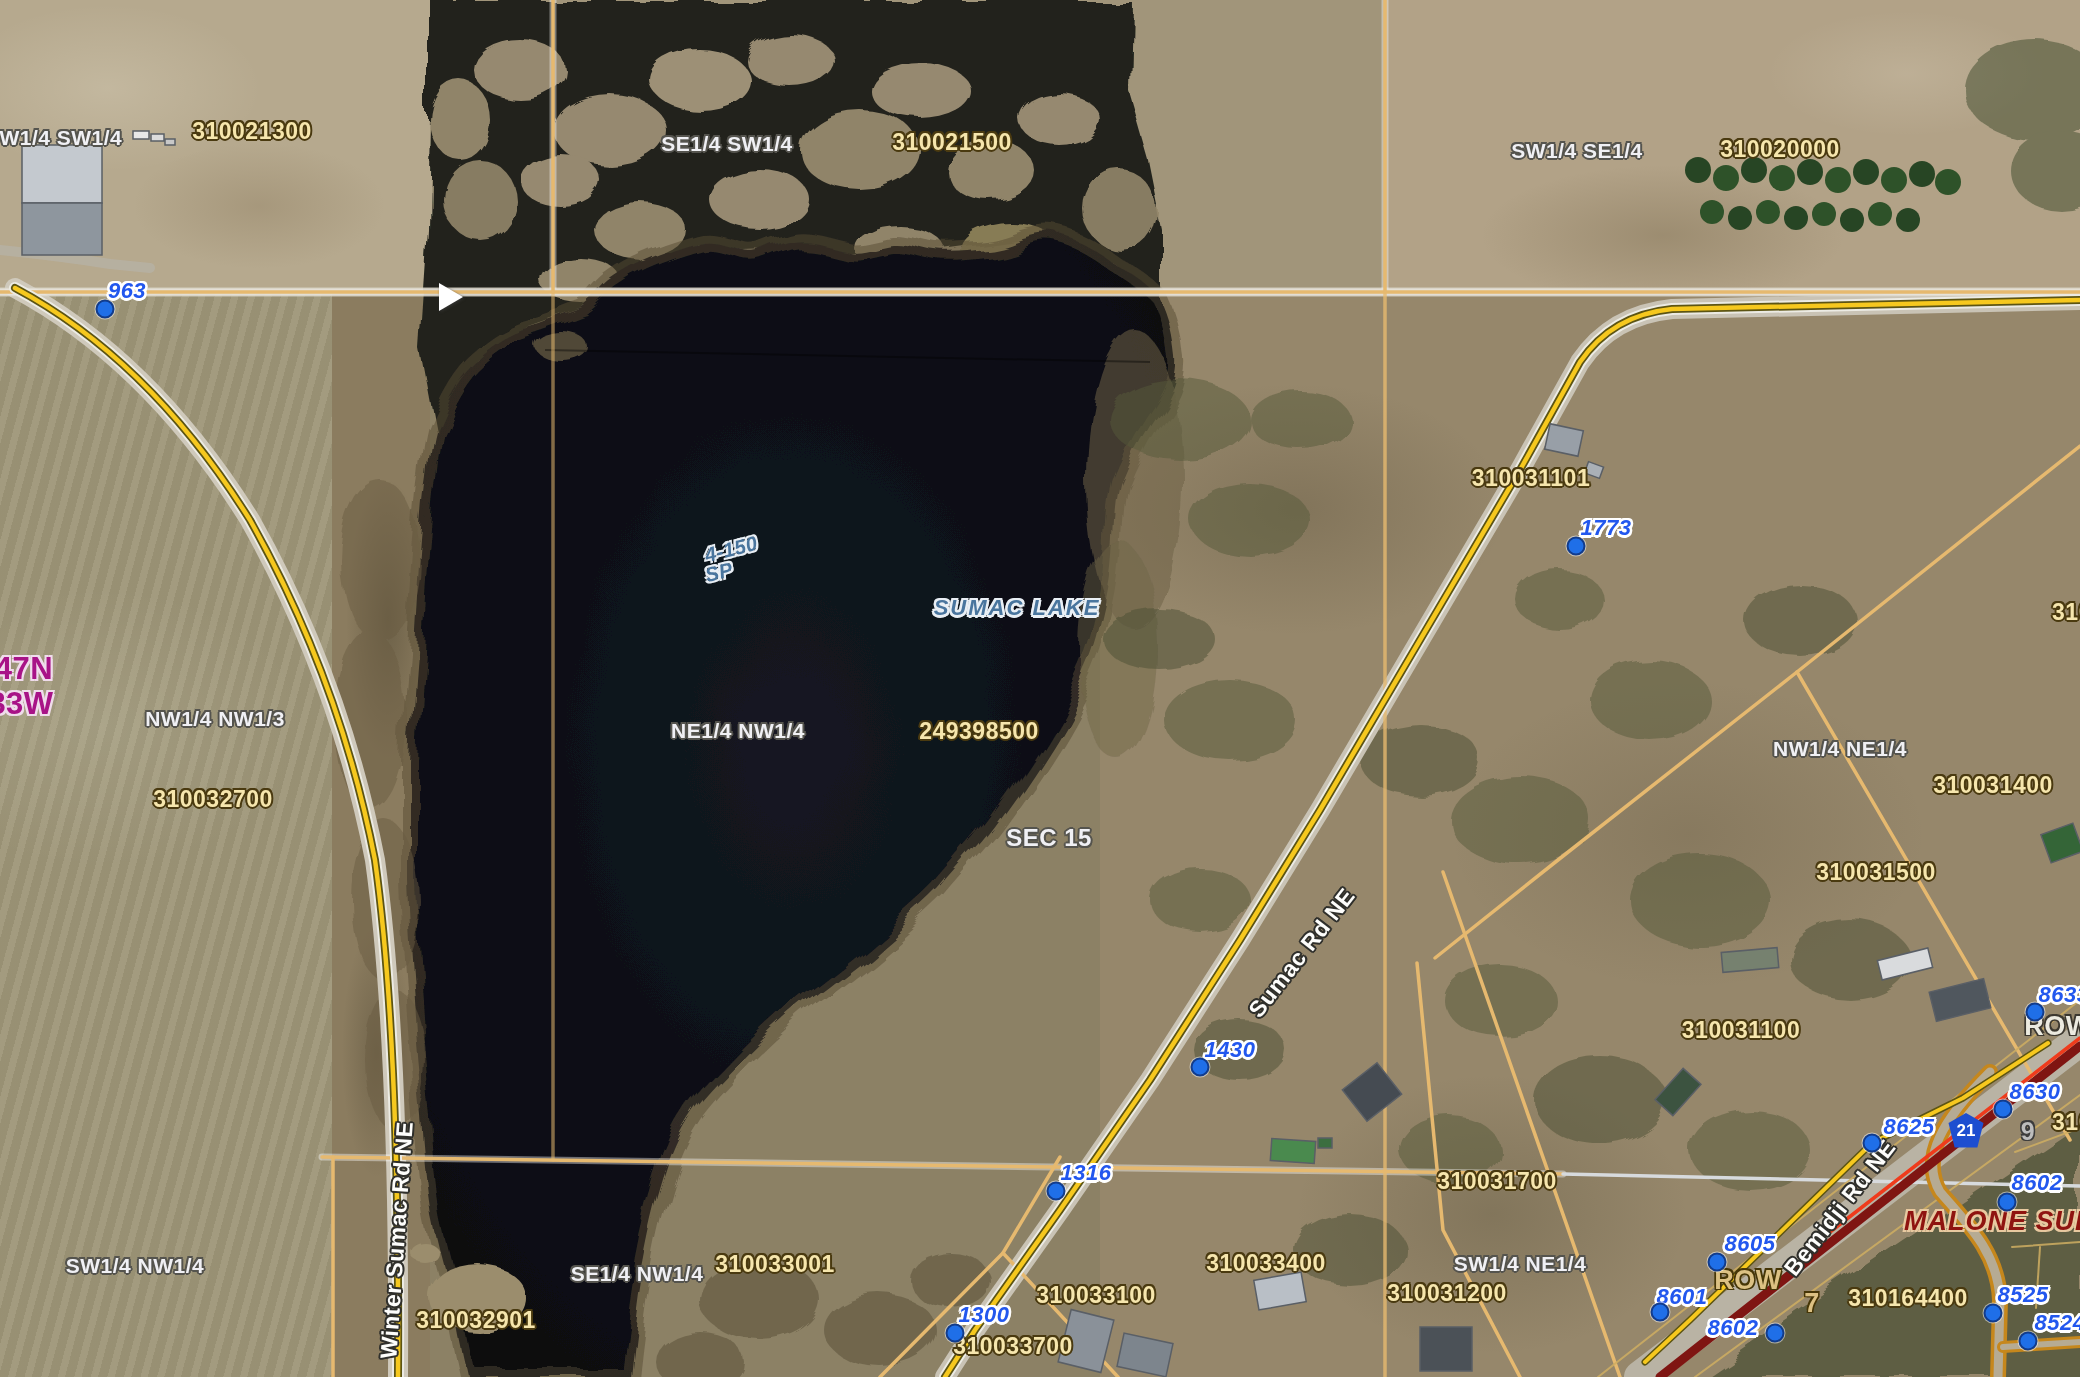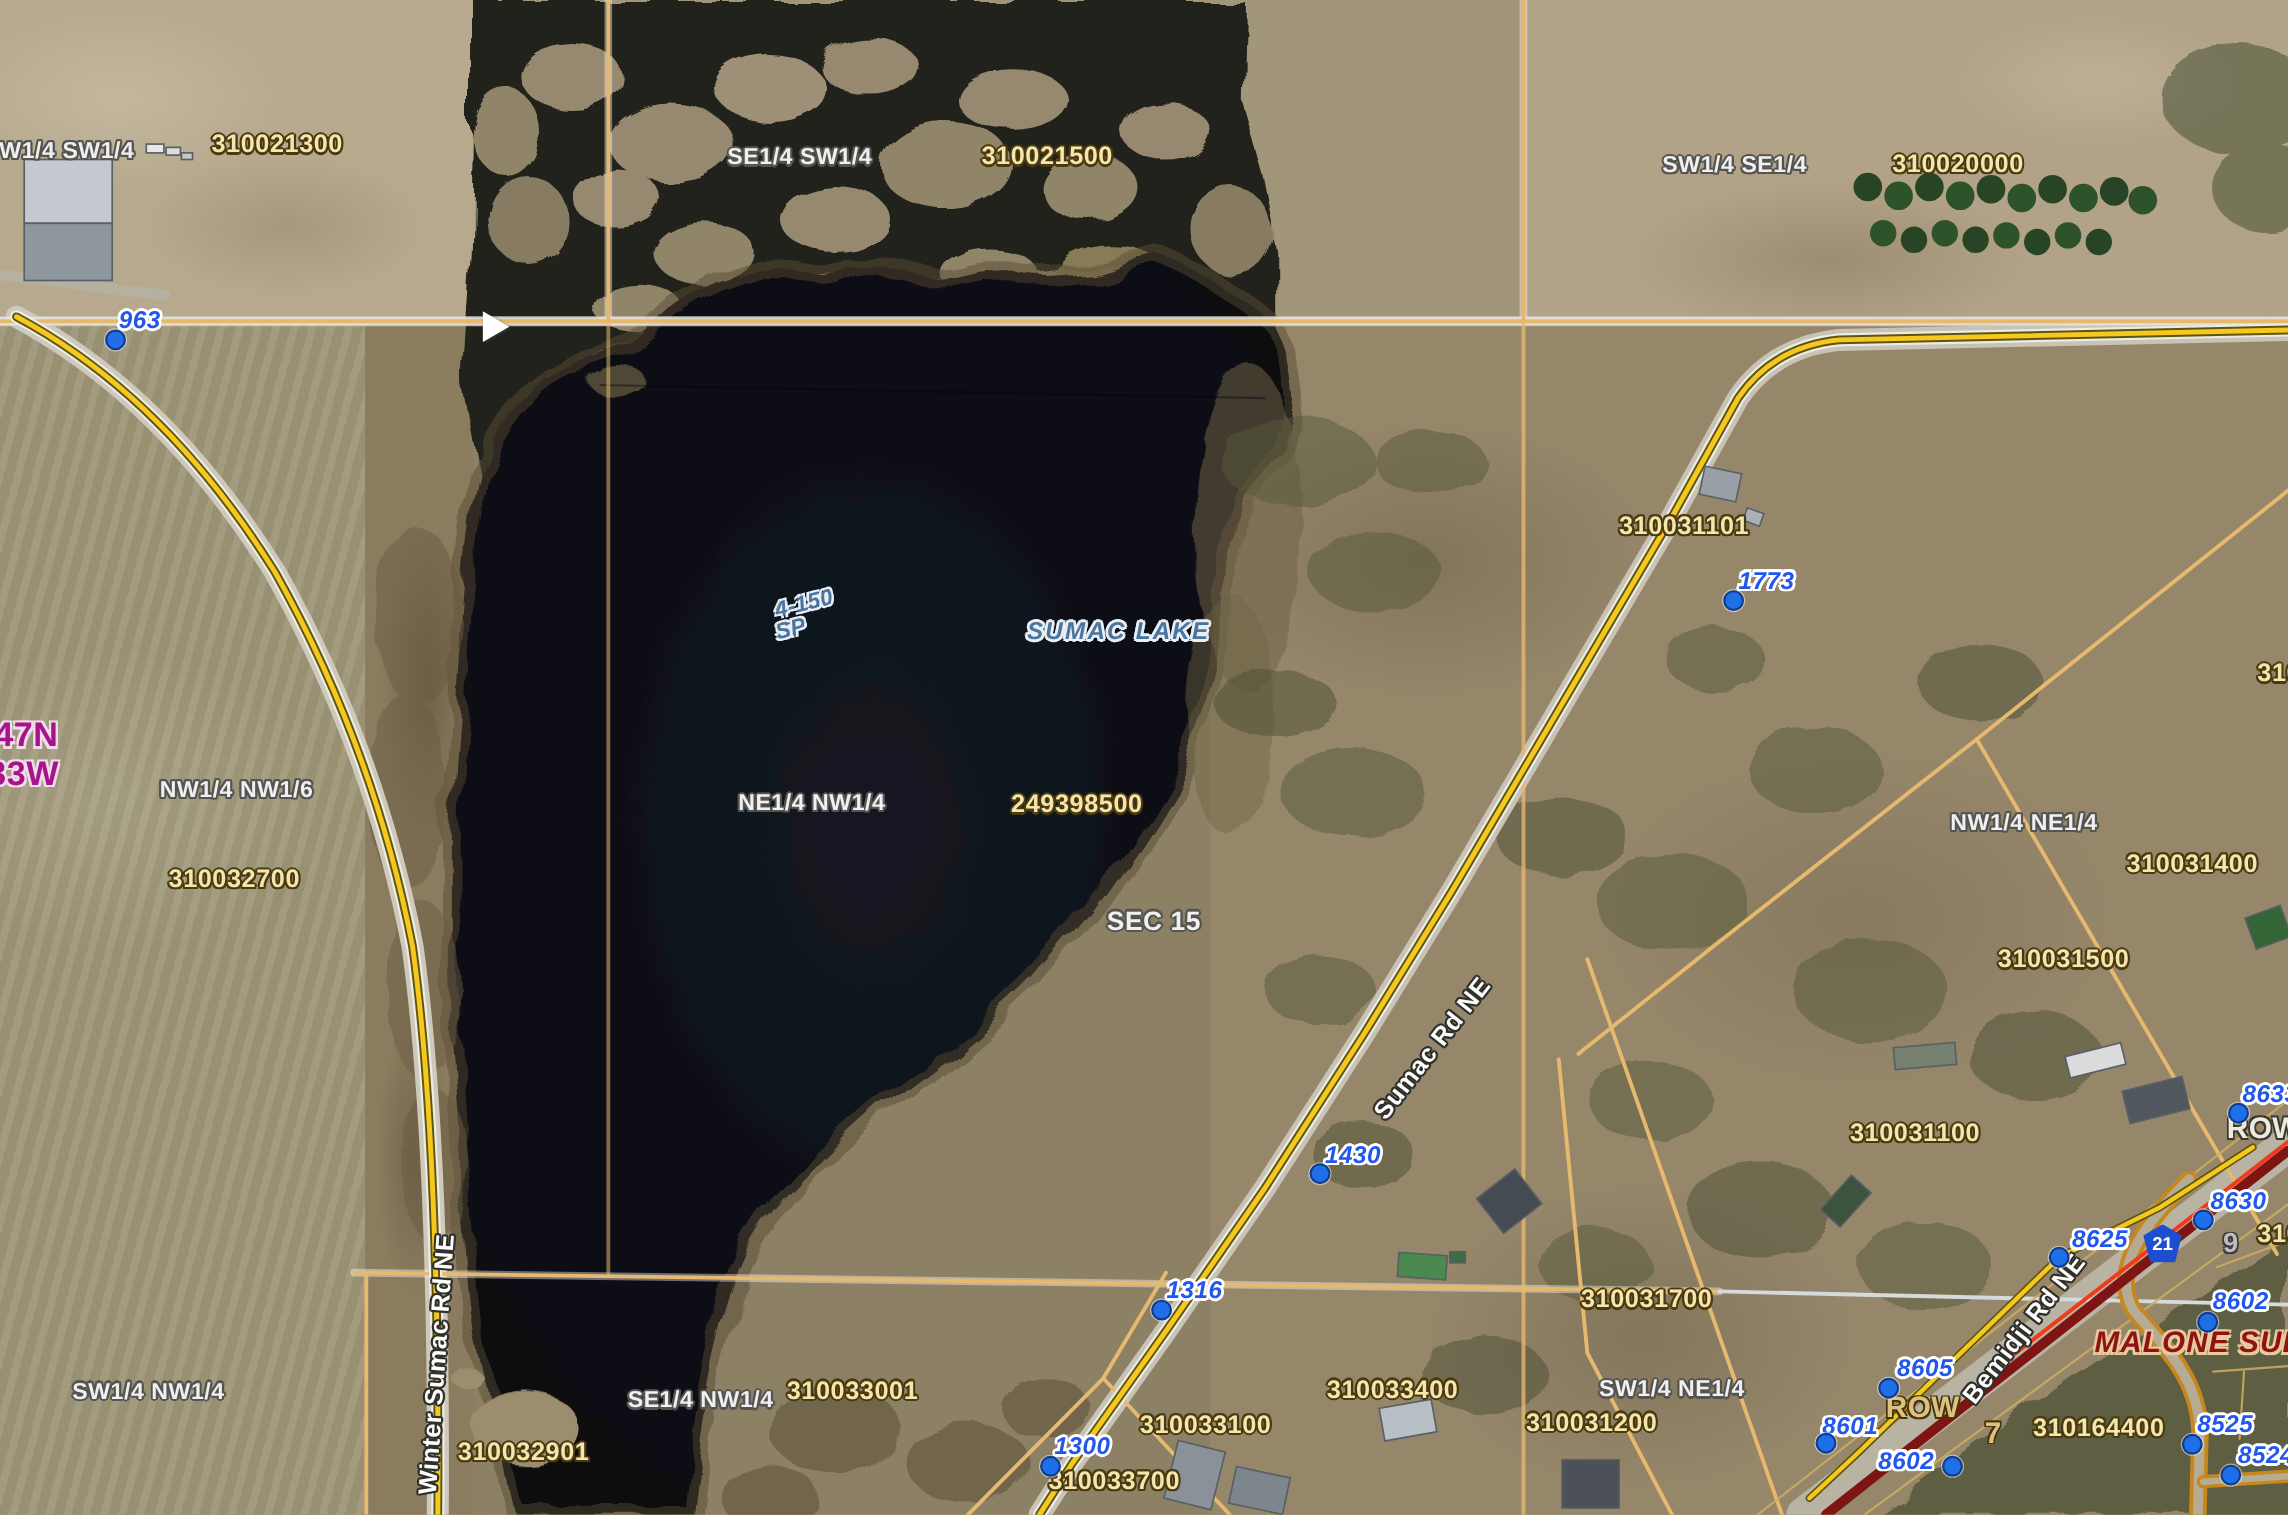--- a/index.html
+++ b/index.html
@@ -274,21 +274,21 @@
       <div class="lbl parcel" style="left: 1447px; top: 1293px;">310031200</div>
       <div class="lbl parcel" style="left: 775px; top: 1264px;">310033001</div>
       <div class="lbl parcel" style="left: 476px; top: 1320px;">310032901</div>
       <div class="lbl parcel" style="left: 1013px; top: 1346px;">310033700</div>
       <div class="lbl parcel" style="left: 1892px; top: 1298px; margin-left: 16px;">310164400</div>
       <div class="lbl parcel" style="left: 2072px; top: 612px;">310</div>
       <div class="lbl parcel" style="left: 2072px; top: 1122px;">310</div>
       <div class="lbl quarter" style="left: 53px; top: 137px;">NW1/4 SW1/4</div>
       <div class="lbl quarter" style="left: 727px; top: 143px;">SE1/4 SW1/4</div>
       <div class="lbl quarter" style="left: 1577px; top: 150px;">SW1/4 SE1/4</div>
-      <div class="lbl quarter" style="left: 215px; top: 718px;">NW1/4 NW1/6</div>
+      <div class="lbl quarter" style="left: 215px; top: 718px;">NW1/4 NW1/3</div>
       <div class="lbl quarter" style="left: 738px; top: 730px;">NE1/4 NW1/4</div>
       <div class="lbl quarter" style="left: 135px; top: 1265px;">SW1/4 NW1/4</div>
       <div class="lbl quarter" style="left: 637px; top: 1273px;">SE1/4 NW1/4</div>
       <div class="lbl quarter" style="left: 1840px; top: 748px;">NW1/4 NE1/4</div>
       <div class="lbl quarter" style="left: 1520px; top: 1263px;">SW1/4 NE1/4</div>
       <div class="lbl section" style="left: 1049px; top: 838px;">SEC 15</div>
       <div class="lbl tr" style="left: 24px; top: 668px;">47N</div>
       <div class="lbl tr" style="left: 21px; top: 703px;">33W</div>
       <div class="lbl address" style="left: 127px; top: 291px;">963</div>
       <div class="lbl address" style="left: 1606px; top: 528px;">1773</div>
@@ -300,21 +300,21 @@
       <div class="lbl address" style="left: 1901px; top: 1127px; padding-left: 16px;">8625</div>
       <div class="lbl address" style="left: 2037px; top: 1183px;">8602</div>
       <div class="lbl address" style="left: 1750px; top: 1244px;">8605</div>
       <div class="lbl address" style="left: 1682px; top: 1297px;">8601</div>
       <div class="lbl address" style="left: 1733px; top: 1328px;">8602</div>
       <div class="lbl address" style="left: 2023px; top: 1295px;">8525</div>
       <div class="lbl address" style="left: 2060px; top: 1323px;">8524</div>
       <div class="lbl road" style="left: 397px; top: 1240px; --r: -86deg;">Winter Sumac Rd NE</div>
       <div class="lbl road" style="left: 1302px; top: 953px; --r: -52deg;">Sumac Rd NE</div>
       <div class="lbl road" style="left: 1840px; top: 1208px; --r: -52deg;">Bemidji Rd NE</div>
-      <div class="lbl lake" style="left: 998px; top: 574px; padding-left: 38px;">SUMAC LAKE</div>
+      <div class="lbl lake" style="left: 998px; top: 608px; padding-left: 38px;">SUMAC LAKE</div>
       <div class="lbl lakesm" style="left: 731px; top: 549px; --r: -14deg;">4-150</div>
       <div class="lbl lakesm" style="left: 719px; top: 572px; --r: -14deg;">SP</div>
       <div class="lbl subd" style="left: 2010px; top: 1221px;">MALONE SUBD</div>
       <div class="lbl roww" style="left: 2058px; top: 1026px;">ROW</div>
       <div class="lbl rowt" style="left: 1748px; top: 1280px;">ROW</div>
       <div class="lbl lotg" style="left: 2028px; top: 1131px;">9</div>
       <div class="lbl lott" style="left: 1812px; top: 1303px;">7</div>
       <div class="shield" style="left: 1966px; top: 1107px; margin-top: 24px;">21</div>
       <div class="dot" style="left: 105px; top: 309px;"></div>
       <div class="dot" style="left: 1576px; top: 546px;"></div>

